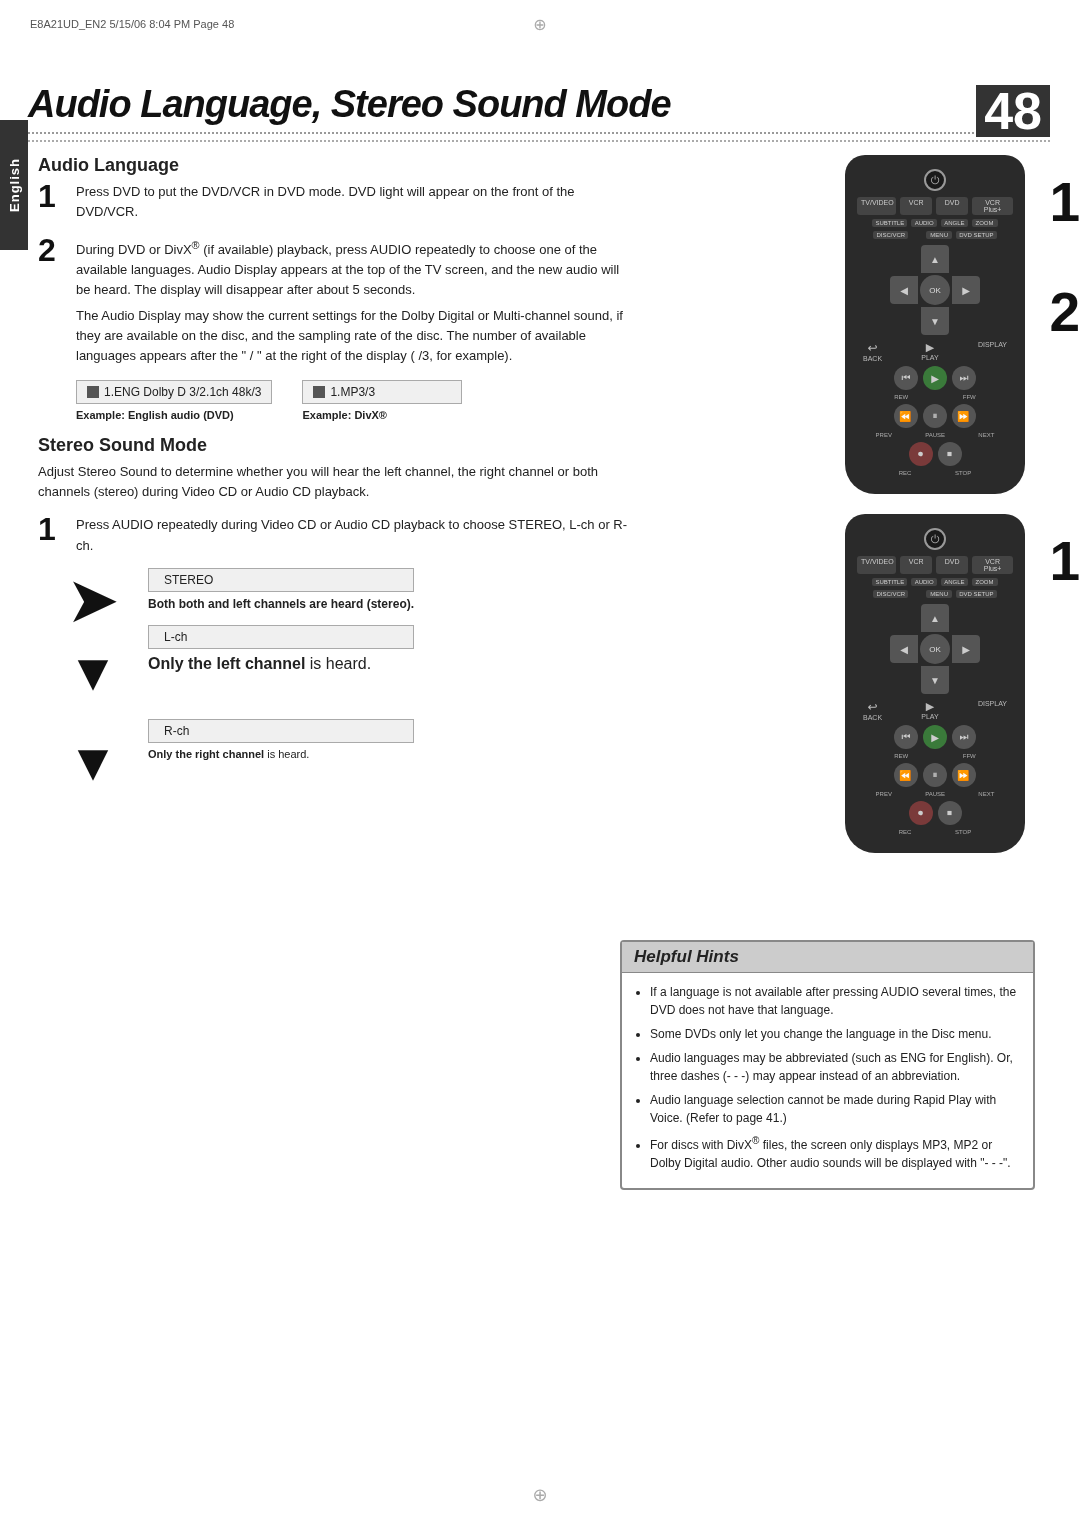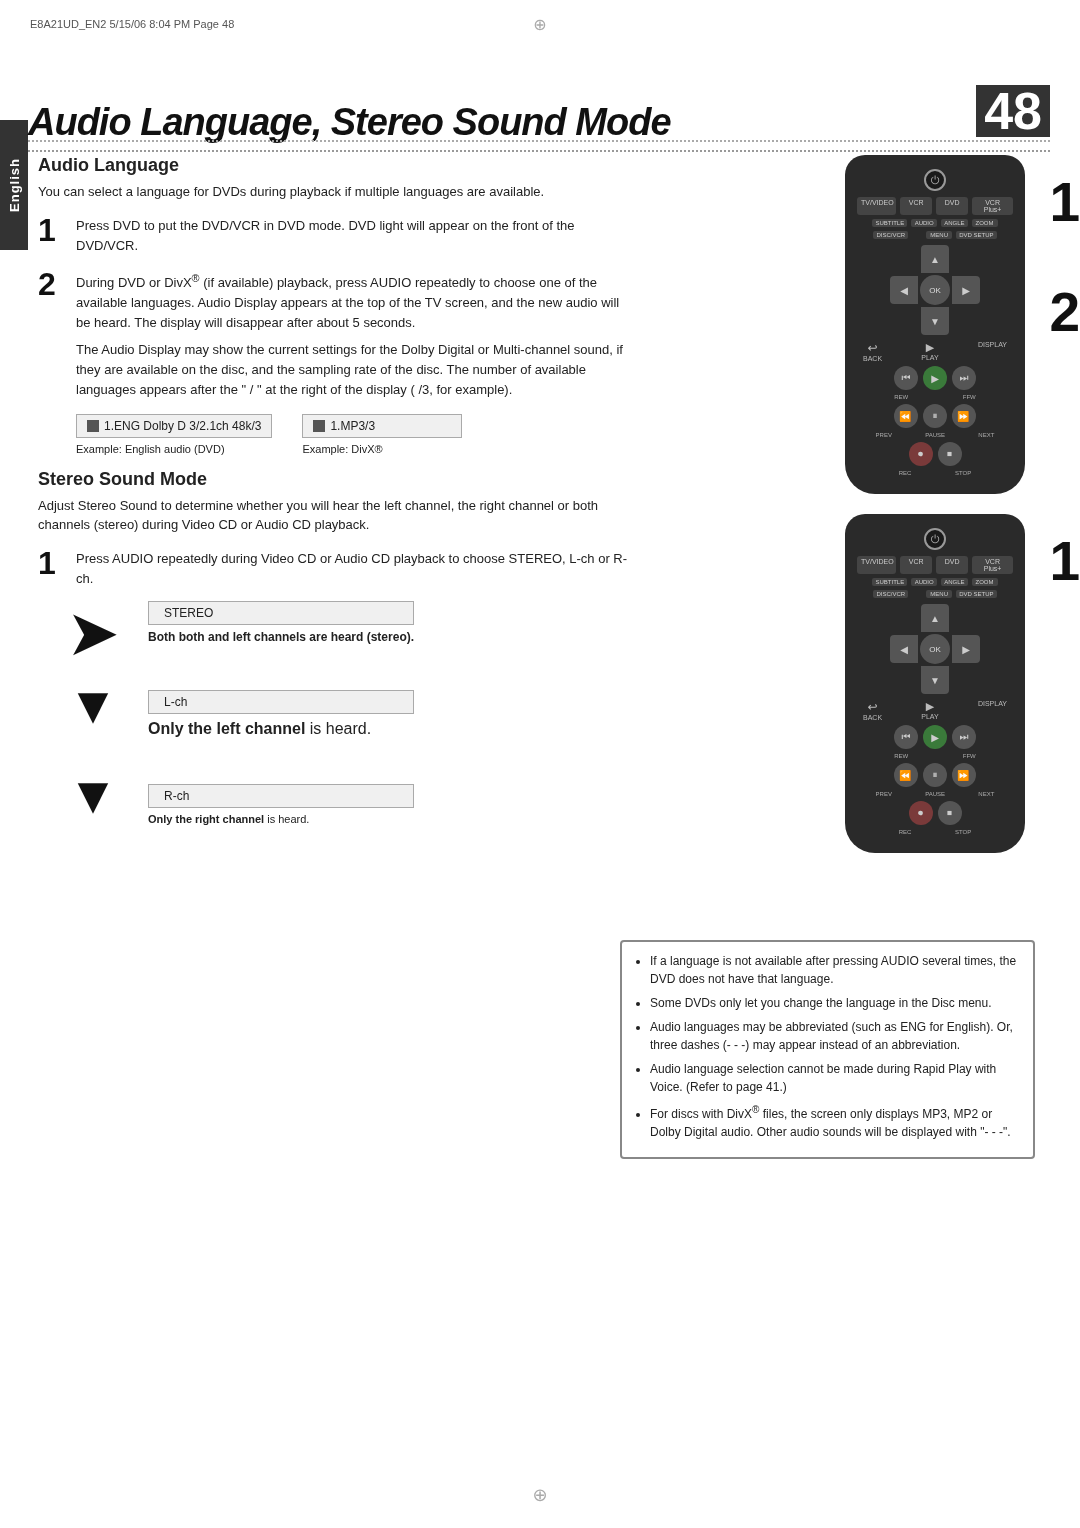--- a/index.html
+++ b/index.html
@@ -44,21 +44,21 @@
       font-size: 13px;
       font-weight: bold;
       writing-mode: vertical-rl;
       transform: rotate(180deg);
       letter-spacing: 1px;
     }
 
     
     .page-title-area {
       position: absolute;
-      top: 101px;
+      top: 83px;
       left: 28px;
       right: 30px;
       border-bottom: 2px dotted #999;
       padding-bottom: 6px;
     }
     .page-title {
       font-size: 38px;
       font-weight: bold;
       font-style: italic;
       color: #111;
@@ -131,21 +131,21 @@
       height: 12px;
       background: #555;
       display: inline-block;
       flex-shrink: 0;
     }
     .example-label {
       font-size: 11px;
       margin-top: 2px;
       color: #222;
     }
-    .example-label b { font-weight: normal; text-align: center; }
+    .example-label b { font-weight: bold; text-align: center; }
 
     
     .stereo-section {
       margin-top: 10px;
     }
     .stereo-box {
       border: 1px solid #aaa;
       background: #f0f0f0;
       padding: 4px 10px;
       font-size: 12px;
@@ -347,21 +347,20 @@
 </div>
 <div class="dots-line"></div>
 
 <div style="position:absolute;top:85px;right:30px;background:#333;color:#fff;font-size:52px;font-weight:bold;padding:0 8px;line-height:1;">
   <span>48</span>
 </div>
 
 <div class="left-col">
 
   <div class="section-title">Audio Language</div>
-  <div class="section-intro">You can select a language for DVDs during playback if multiple languages are available.</div>
 
   <div class="numbered-step">
     <div class="step-num">1</div>
     <div class="step-content">
       <b>Press DVD</b><span> to put the DVD/VCR in DVD mode. DVD light will appear on the front of the DVD/VCR.</span>
     </div>
   </div>
 
   <div class="numbered-step">
     <div class="step-num">2</div>
@@ -409,21 +408,21 @@
 
         <div style="font-size:58px;font-weight:900;color:#111;margin-top:0;line-height:1.1;">➤</div>
 
         <div style="font-size:52px;font-weight:900;color:#111;line-height:1;margin-top:14px;">▼</div>
 
         <div style="font-size:52px;font-weight:900;color:#111;line-height:1;margin-top:38px;">▼</div>
       </div>
 
       <div style="display:flex;flex-direction:column;gap:0;">
 
-        <div style="margin-bottom: 44px;">
+        <div style="margin-bottom: 12px;">
           <div class="stereo-box">
             <span class="icon-sq"></span>
             <span>STEREO</span>
           </div>
           <div style="font-size:12px;line-height:1.4;margin-top:4px;max-width:300px;">
             <b>Both both and left channels are heard (stereo).</b>
           </div>
         </div>
 
         <div style="margin-bottom: 44px;">
@@ -618,20 +617,21 @@
         <span style="font-size:6px;color:#aaa;">REC</span>
         <span style="font-size:6px;color:#aaa;">STOP</span>
       </div>
     </div>
 
     <div style="position:absolute;right:-30px;top:20px;font-size:55px;font-weight:bold;color:#111;line-height:1;">1</div>
   </div>
 </div>
 
 <div class="helpful-hints">
+  <div class="hints-title">Helpful Hints</div>
   <div class="hints-body">
     <ul>
       <li>If a language is not available after pressing AUDIO several times, the DVD does not have that language.</li>
       <li>Some DVDs only let you change the language in the Disc menu.</li>
       <li>Audio languages may be abbreviated (such as ENG for English). Or, three dashes (- - -) may appear instead of an abbreviation.</li>
       <li>Audio language selection cannot be made during Rapid Play with Voice. (Refer to page 41.)</li>
       <li>For discs with DivX<sup>®</sup> files, the screen only displays MP3, MP2 or Dolby Digital audio. Other audio sounds will be displayed with "- - -".</li>
     </ul>
   </div>
 </div>

